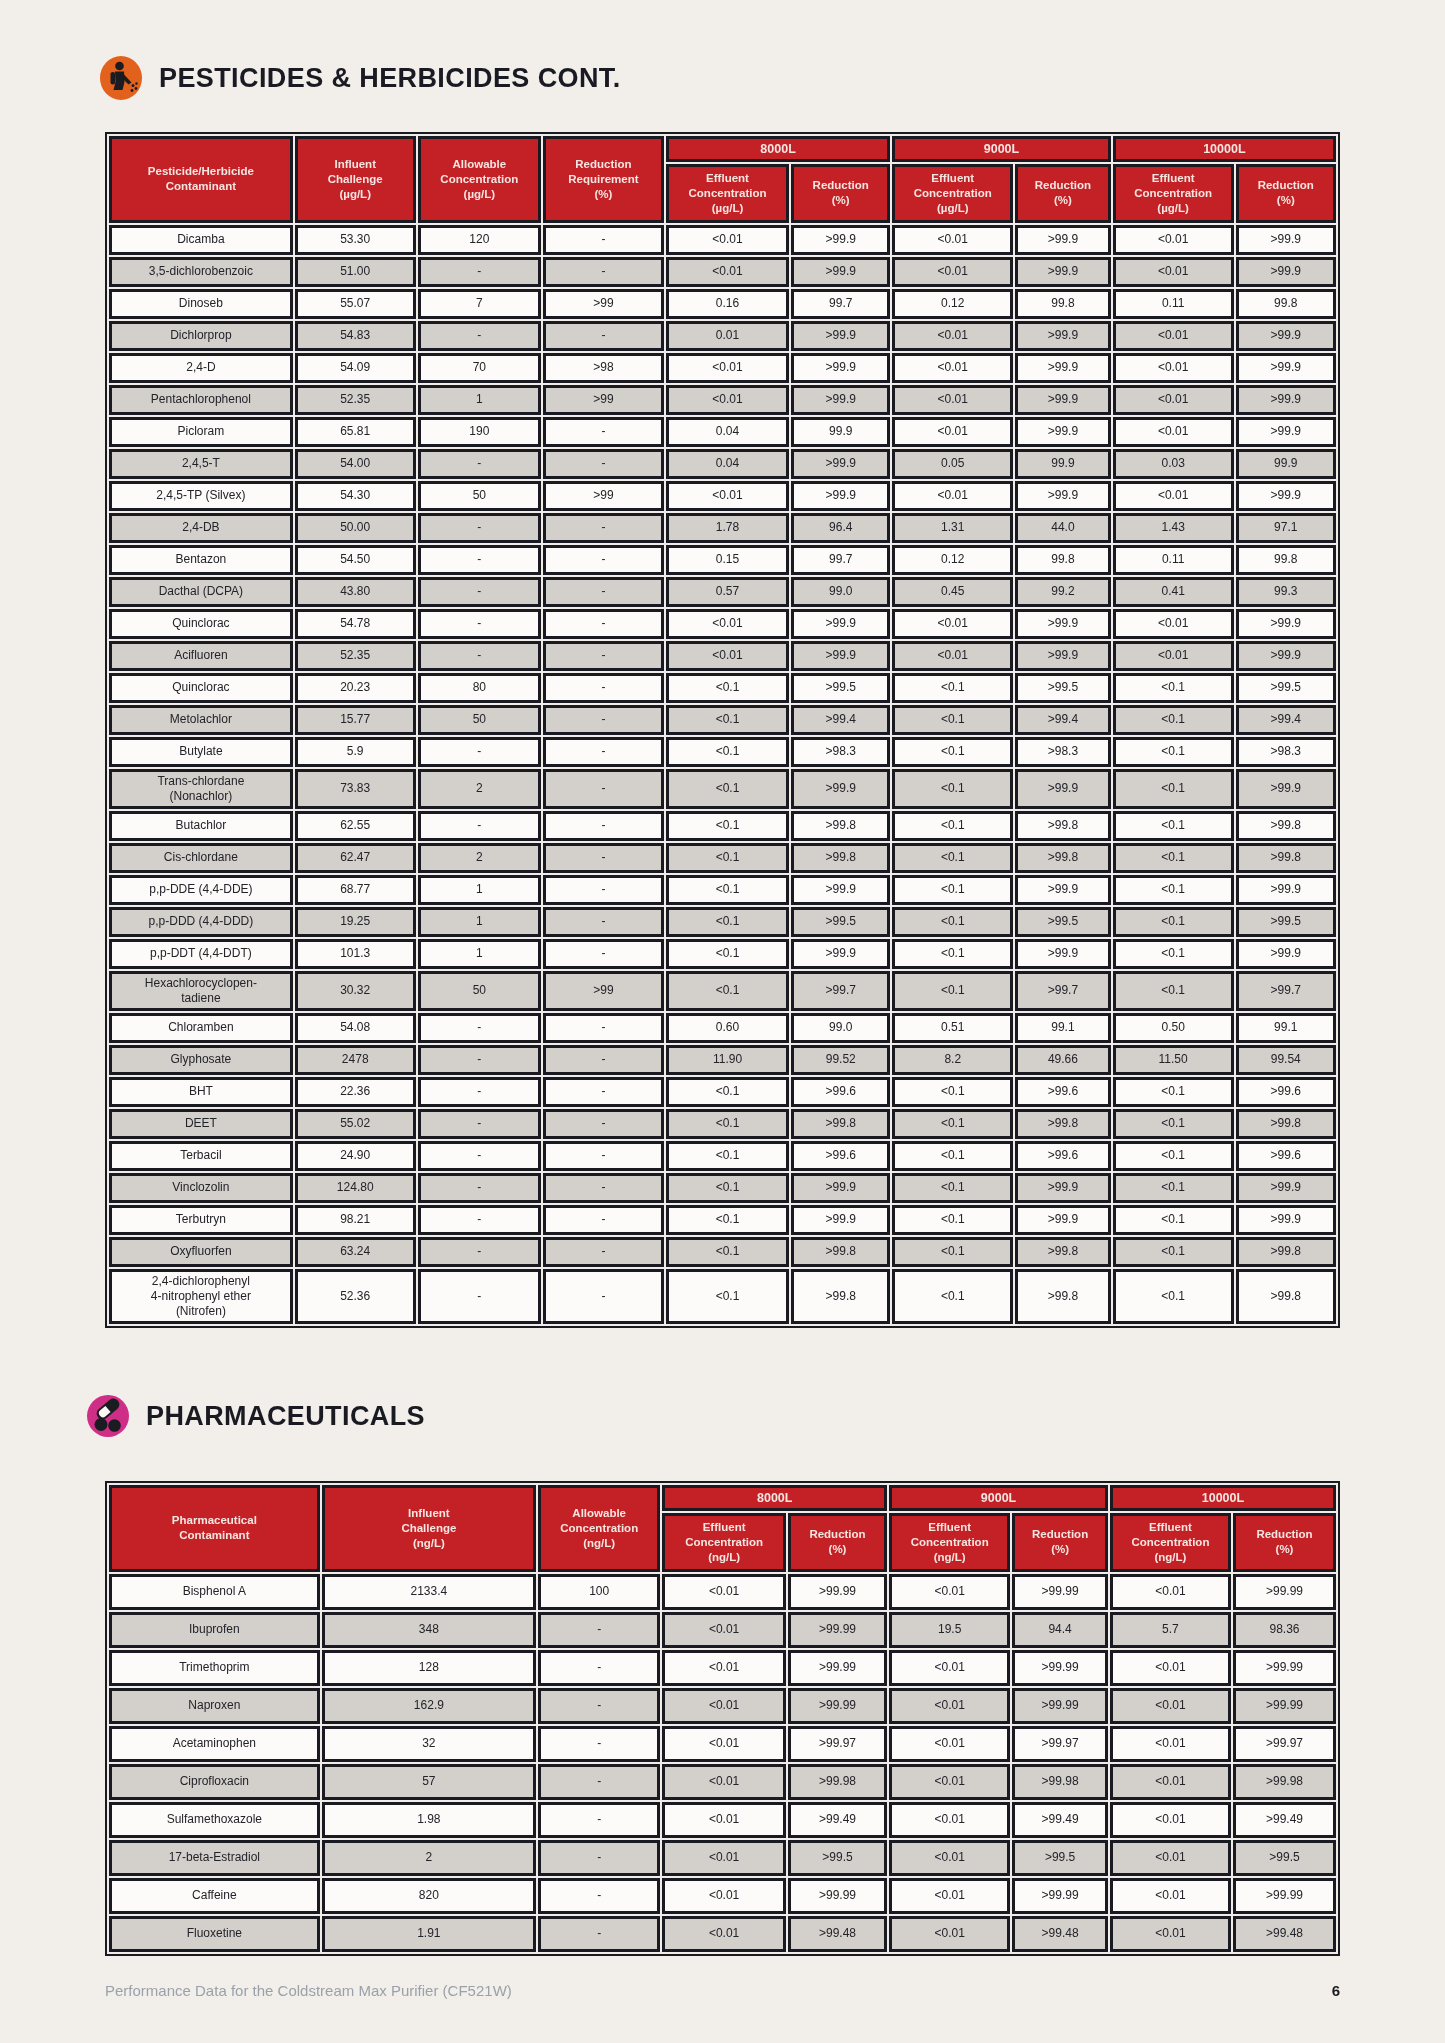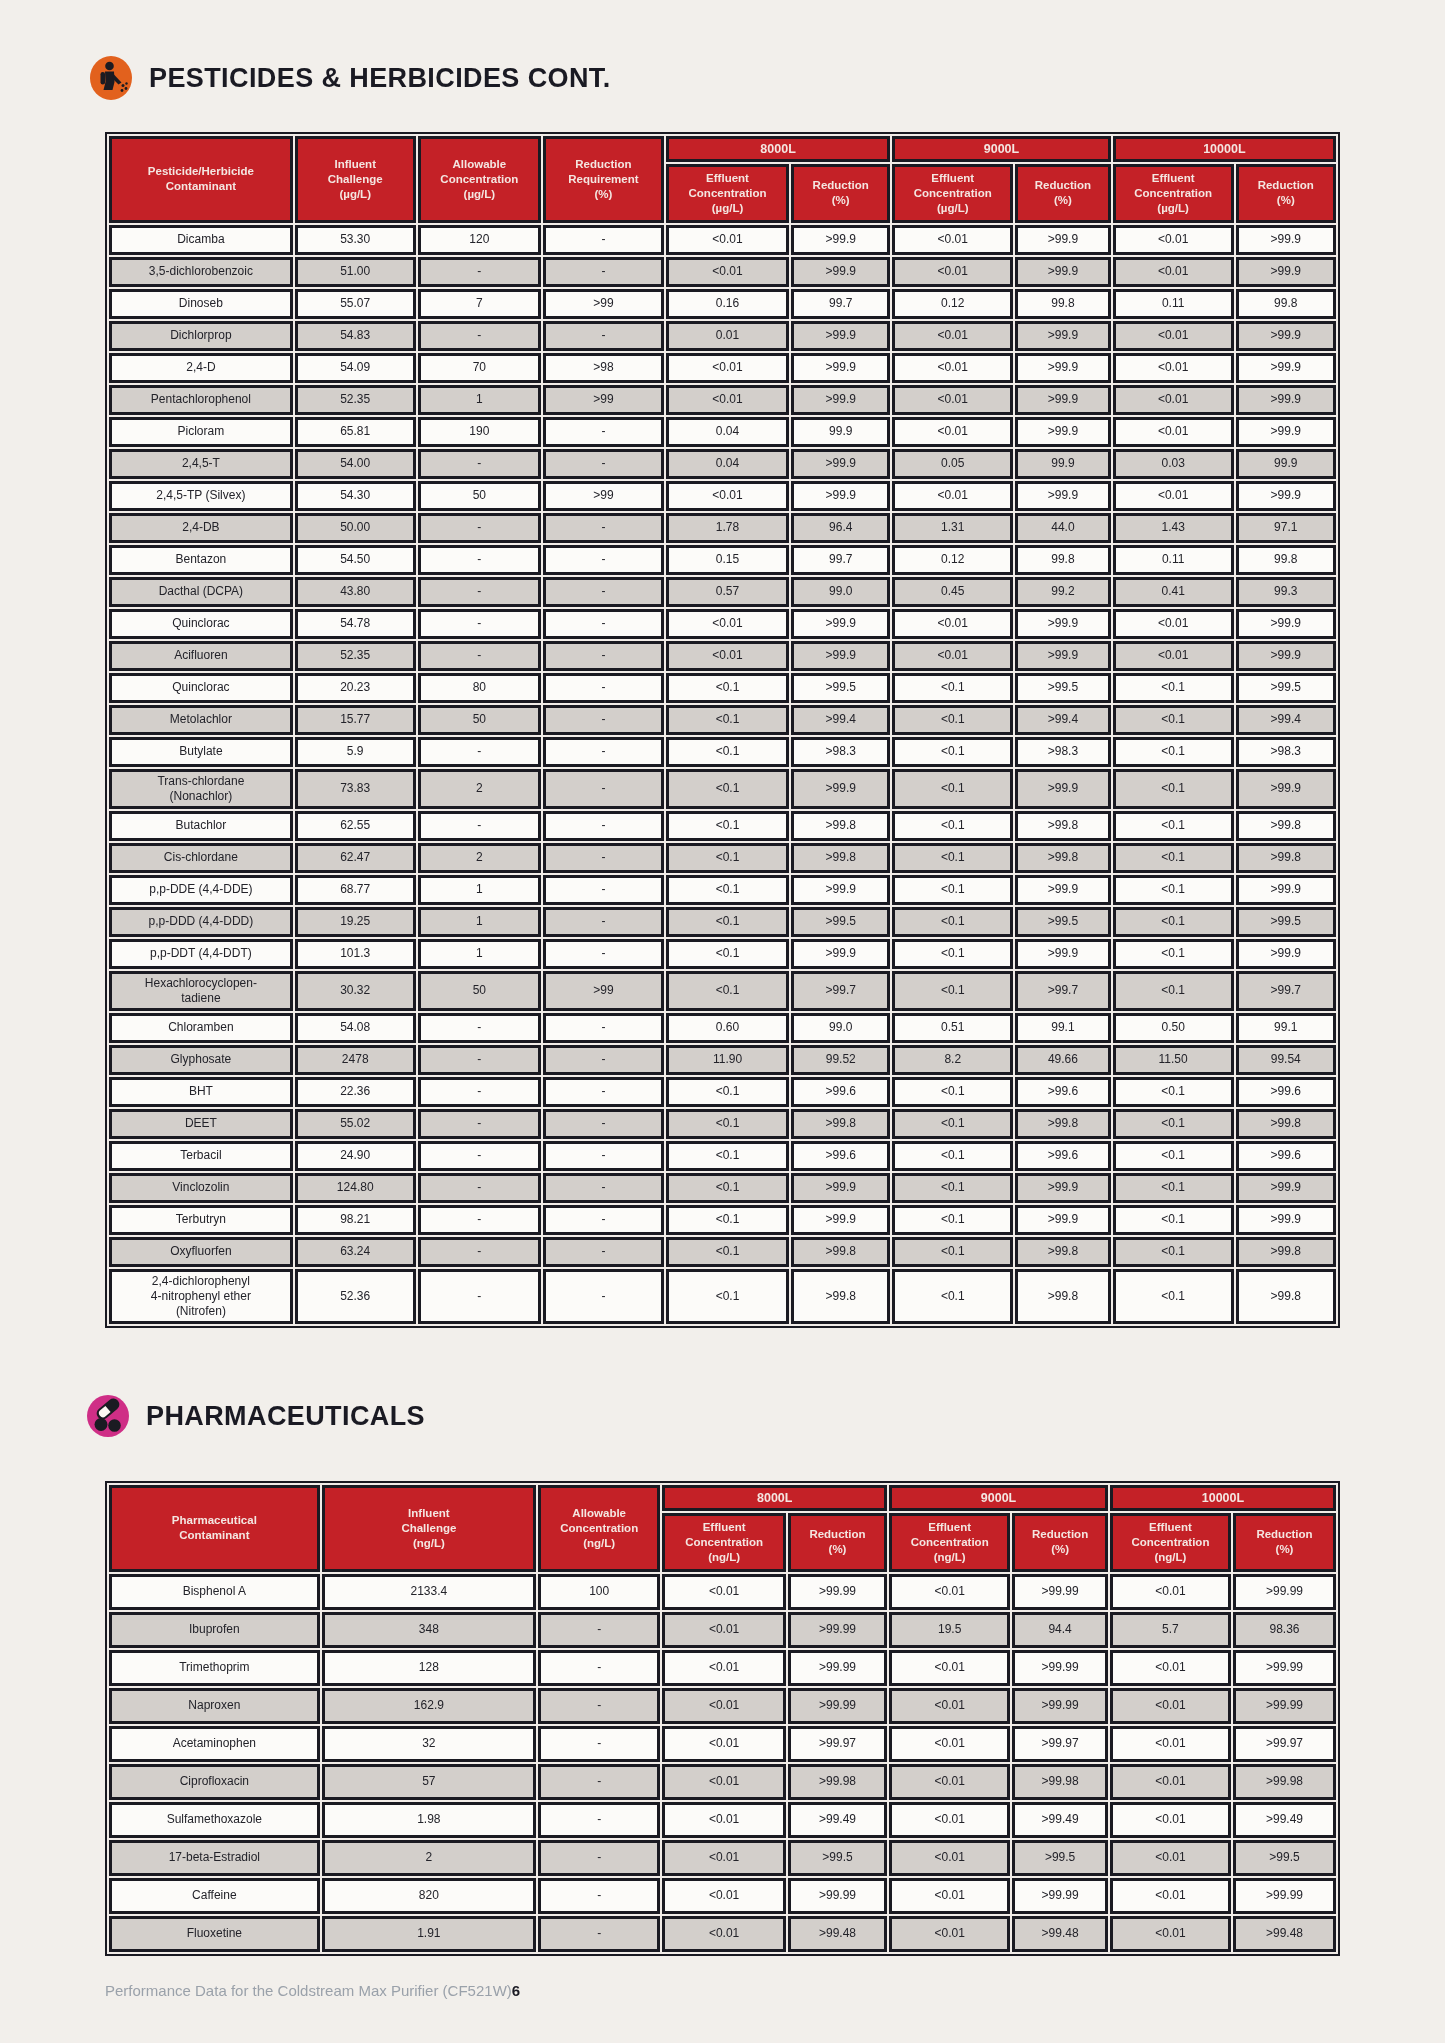--- a/index.html
+++ b/index.html
@@ -47,28 +47,28 @@
   .data-table th.group { font-size:12.5px; padding:1px 16px; height:18px; }
   .data-table td {
     font-size:12px; color:#23232a;
     padding:2px 4px; line-height:1.25;
   }
   #table1 td { height:20px; }
   #table2 td { height:26px; }
   .data-table tbody tr:nth-child(odd) td  { background:#fcfbf9; }
   .data-table tbody tr:nth-child(even) td { background:#d3cfcb; }
 
-  #section1-header { top:55px; left:88px; }
+  #section1-header { top:55px; left:98px; }
   #table1 { top:132px; left:105px; }
   #section2-header { top:1393px; left:85px;justify-content:space-between; }
   #table2 { top:1481px; left:105px; }
 
   #footer {
     position:absolute; top:1982px; left:105px; width:1235px;
-    display:flex; justify-content:flex-start; align-items:baseline;
+    display:flex; justify-content:space-between; align-items:baseline;
   }
   #footer-text { color:#9aa1aa; font-size:15px; }
   #page-number { color:#1a1a23; font-size:15px; font-weight:bold; }
 </style>
 </head>
 <body>
 
 <div class="section-header" id="section1-header">
   <span class="icon-wrap">
     <svg viewBox="0 0 46 46" width="46" height="46" aria-hidden="true">

